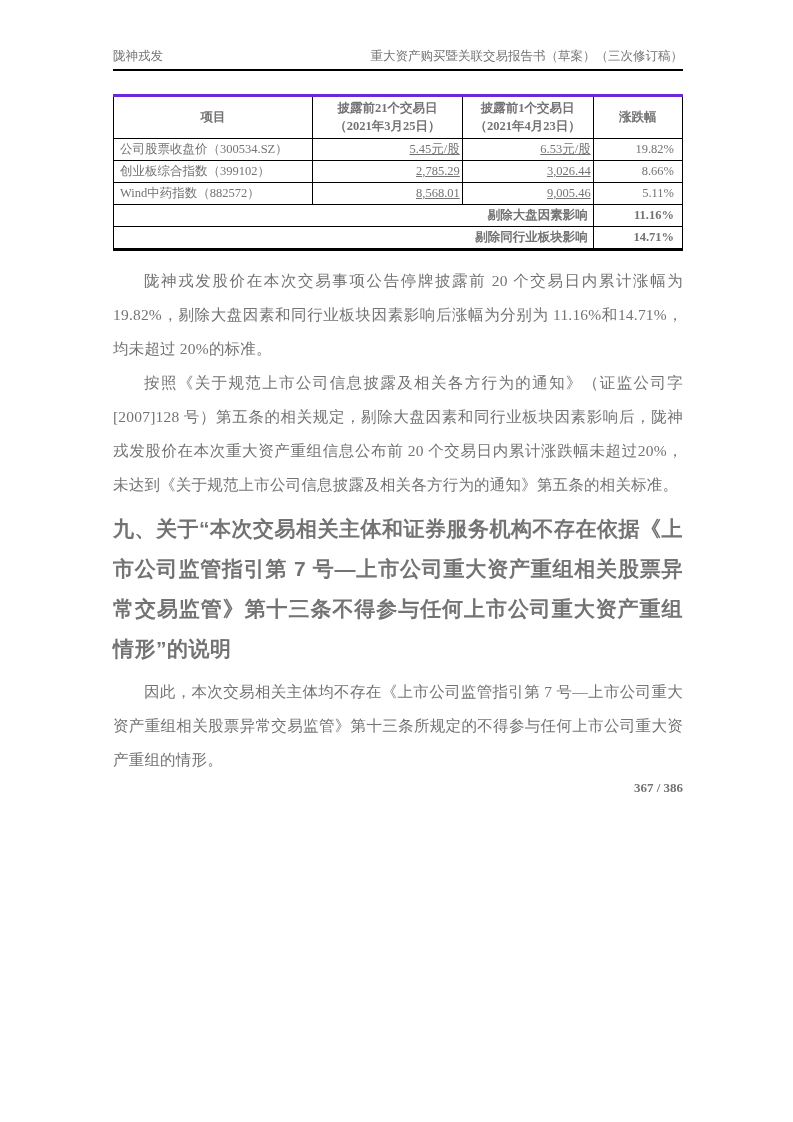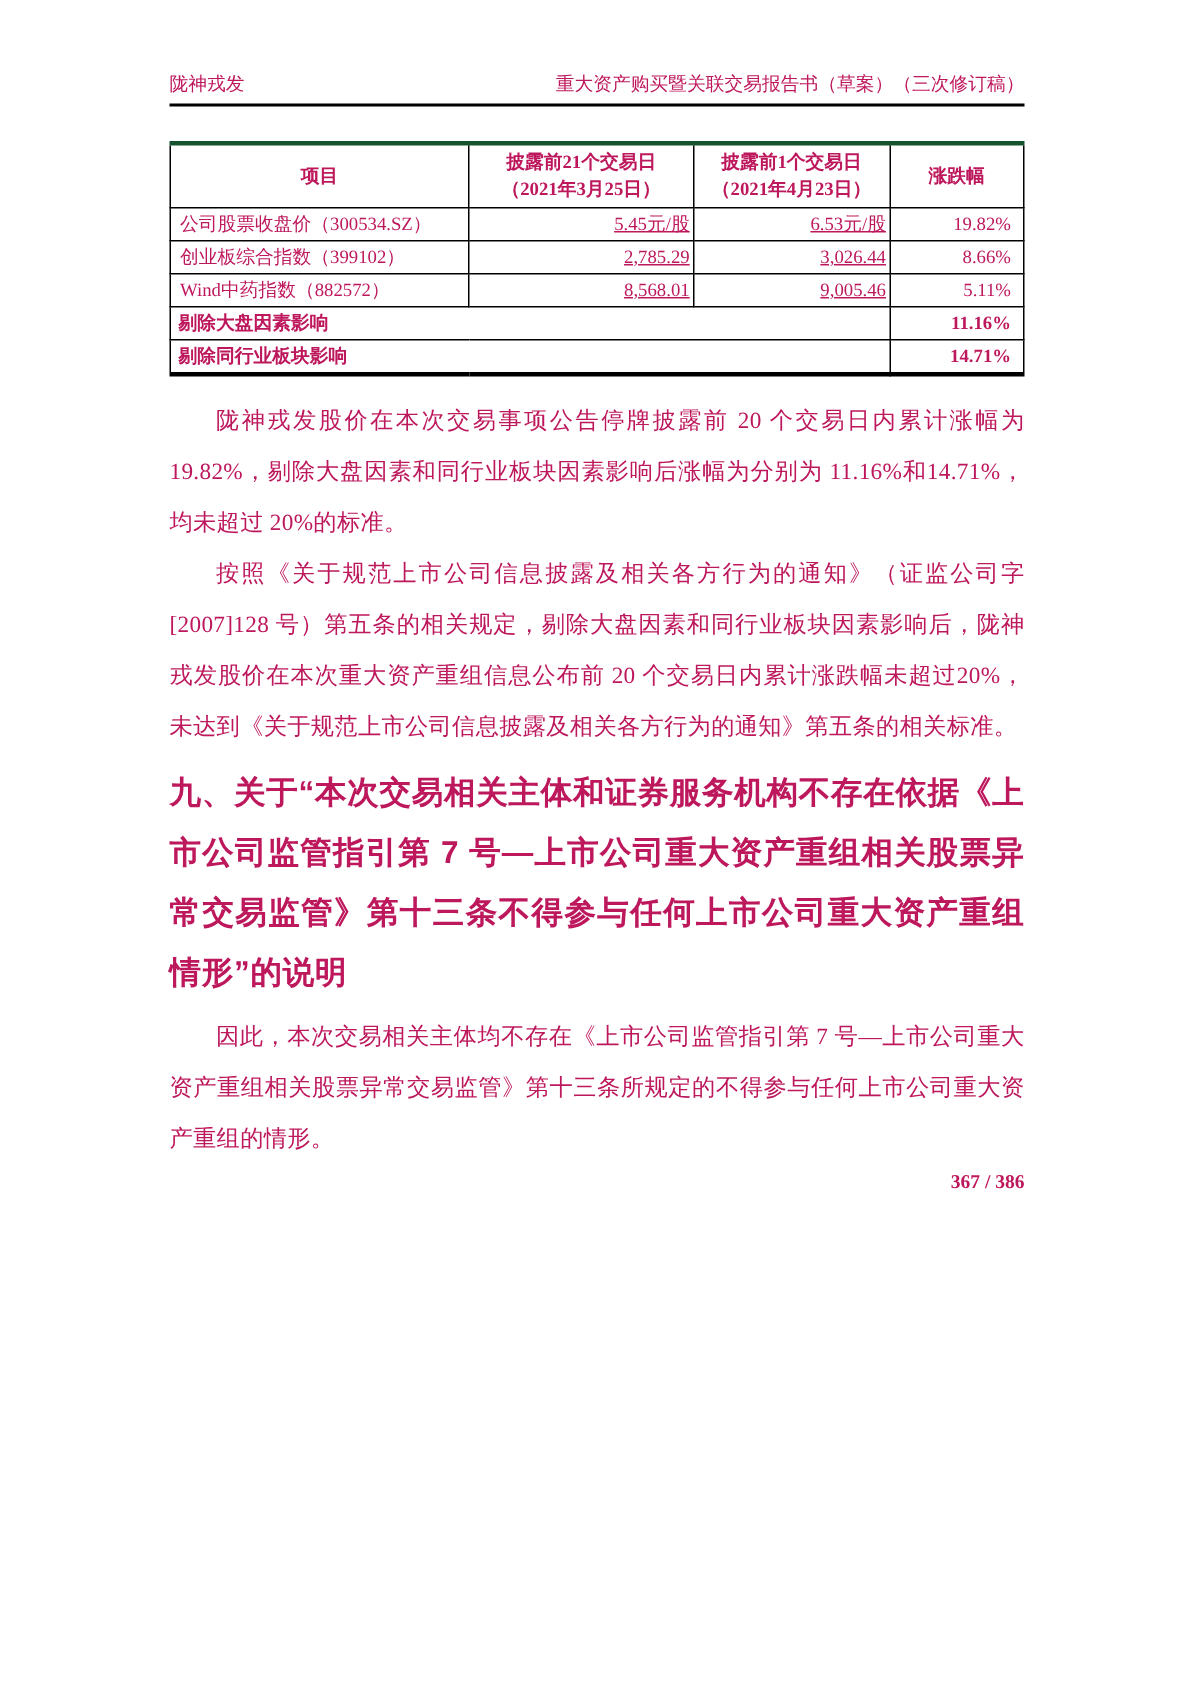--- a/index.html
+++ b/index.html
@@ -3,42 +3,42 @@
 <meta charset="utf-8">
 <style>
   * { box-sizing: border-box; }
   html, body { margin: 0; padding: 0; background: #ffffff; }
   .page {
     position: relative;
     width: 793px;
     height: 1122px;
     margin: 0 auto;
     background: #ffffff;
-    color: #be185d;
+    color: #737373;
     padding: 48px 110px 0 113px;
     font-family: "Liberation Serif", "DejaVu Serif", serif;
     overflow: hidden;
   }
   
   .doc-header {
     display: flex;
     justify-content: space-between;
     align-items: flex-end;
     font-size: 12.5px;
     line-height: 1.3;
     padding-bottom: 5px;
     border-bottom: 2px solid #000000;
   }
   
   table.cmp-table {
     width: 100%;
     border-collapse: collapse;
     table-layout: fixed;
     margin-top: 23px;
-    border-top: 3px solid #14532d;
+    border-top: 3px solid #6d28d9;
     border-bottom: 3px solid #000000;
   }
   .cmp-table th, .cmp-table td {
     border: 1px solid #000000;
     font-size: 12.5px;
     padding: 2px 5px;
     vertical-align: middle;
   }
   .cmp-table th {
     font-weight: bold;
@@ -46,21 +46,21 @@
     white-space: pre-line;
     line-height: 1.45;
     height: 40px;
     padding: 2px 2px;
   }
   .cmp-table td { height: 21px; }
   td.cell-label { text-align: left; padding-left: 6px; }
   td.cell-num   { text-align: right; padding-right: 2px; text-decoration: underline; }
   td.cell-pct   { text-align: right; padding-right: 8px; }
   td.cell-merged {
-    text-align: left;
+    text-align: right;
     font-weight: bold;
   }
   td.cell-pct-bold {
     text-align: right;
     padding-right: 8px;
     font-weight: bold;
   }
   
   .body-para {
     margin: 0;

